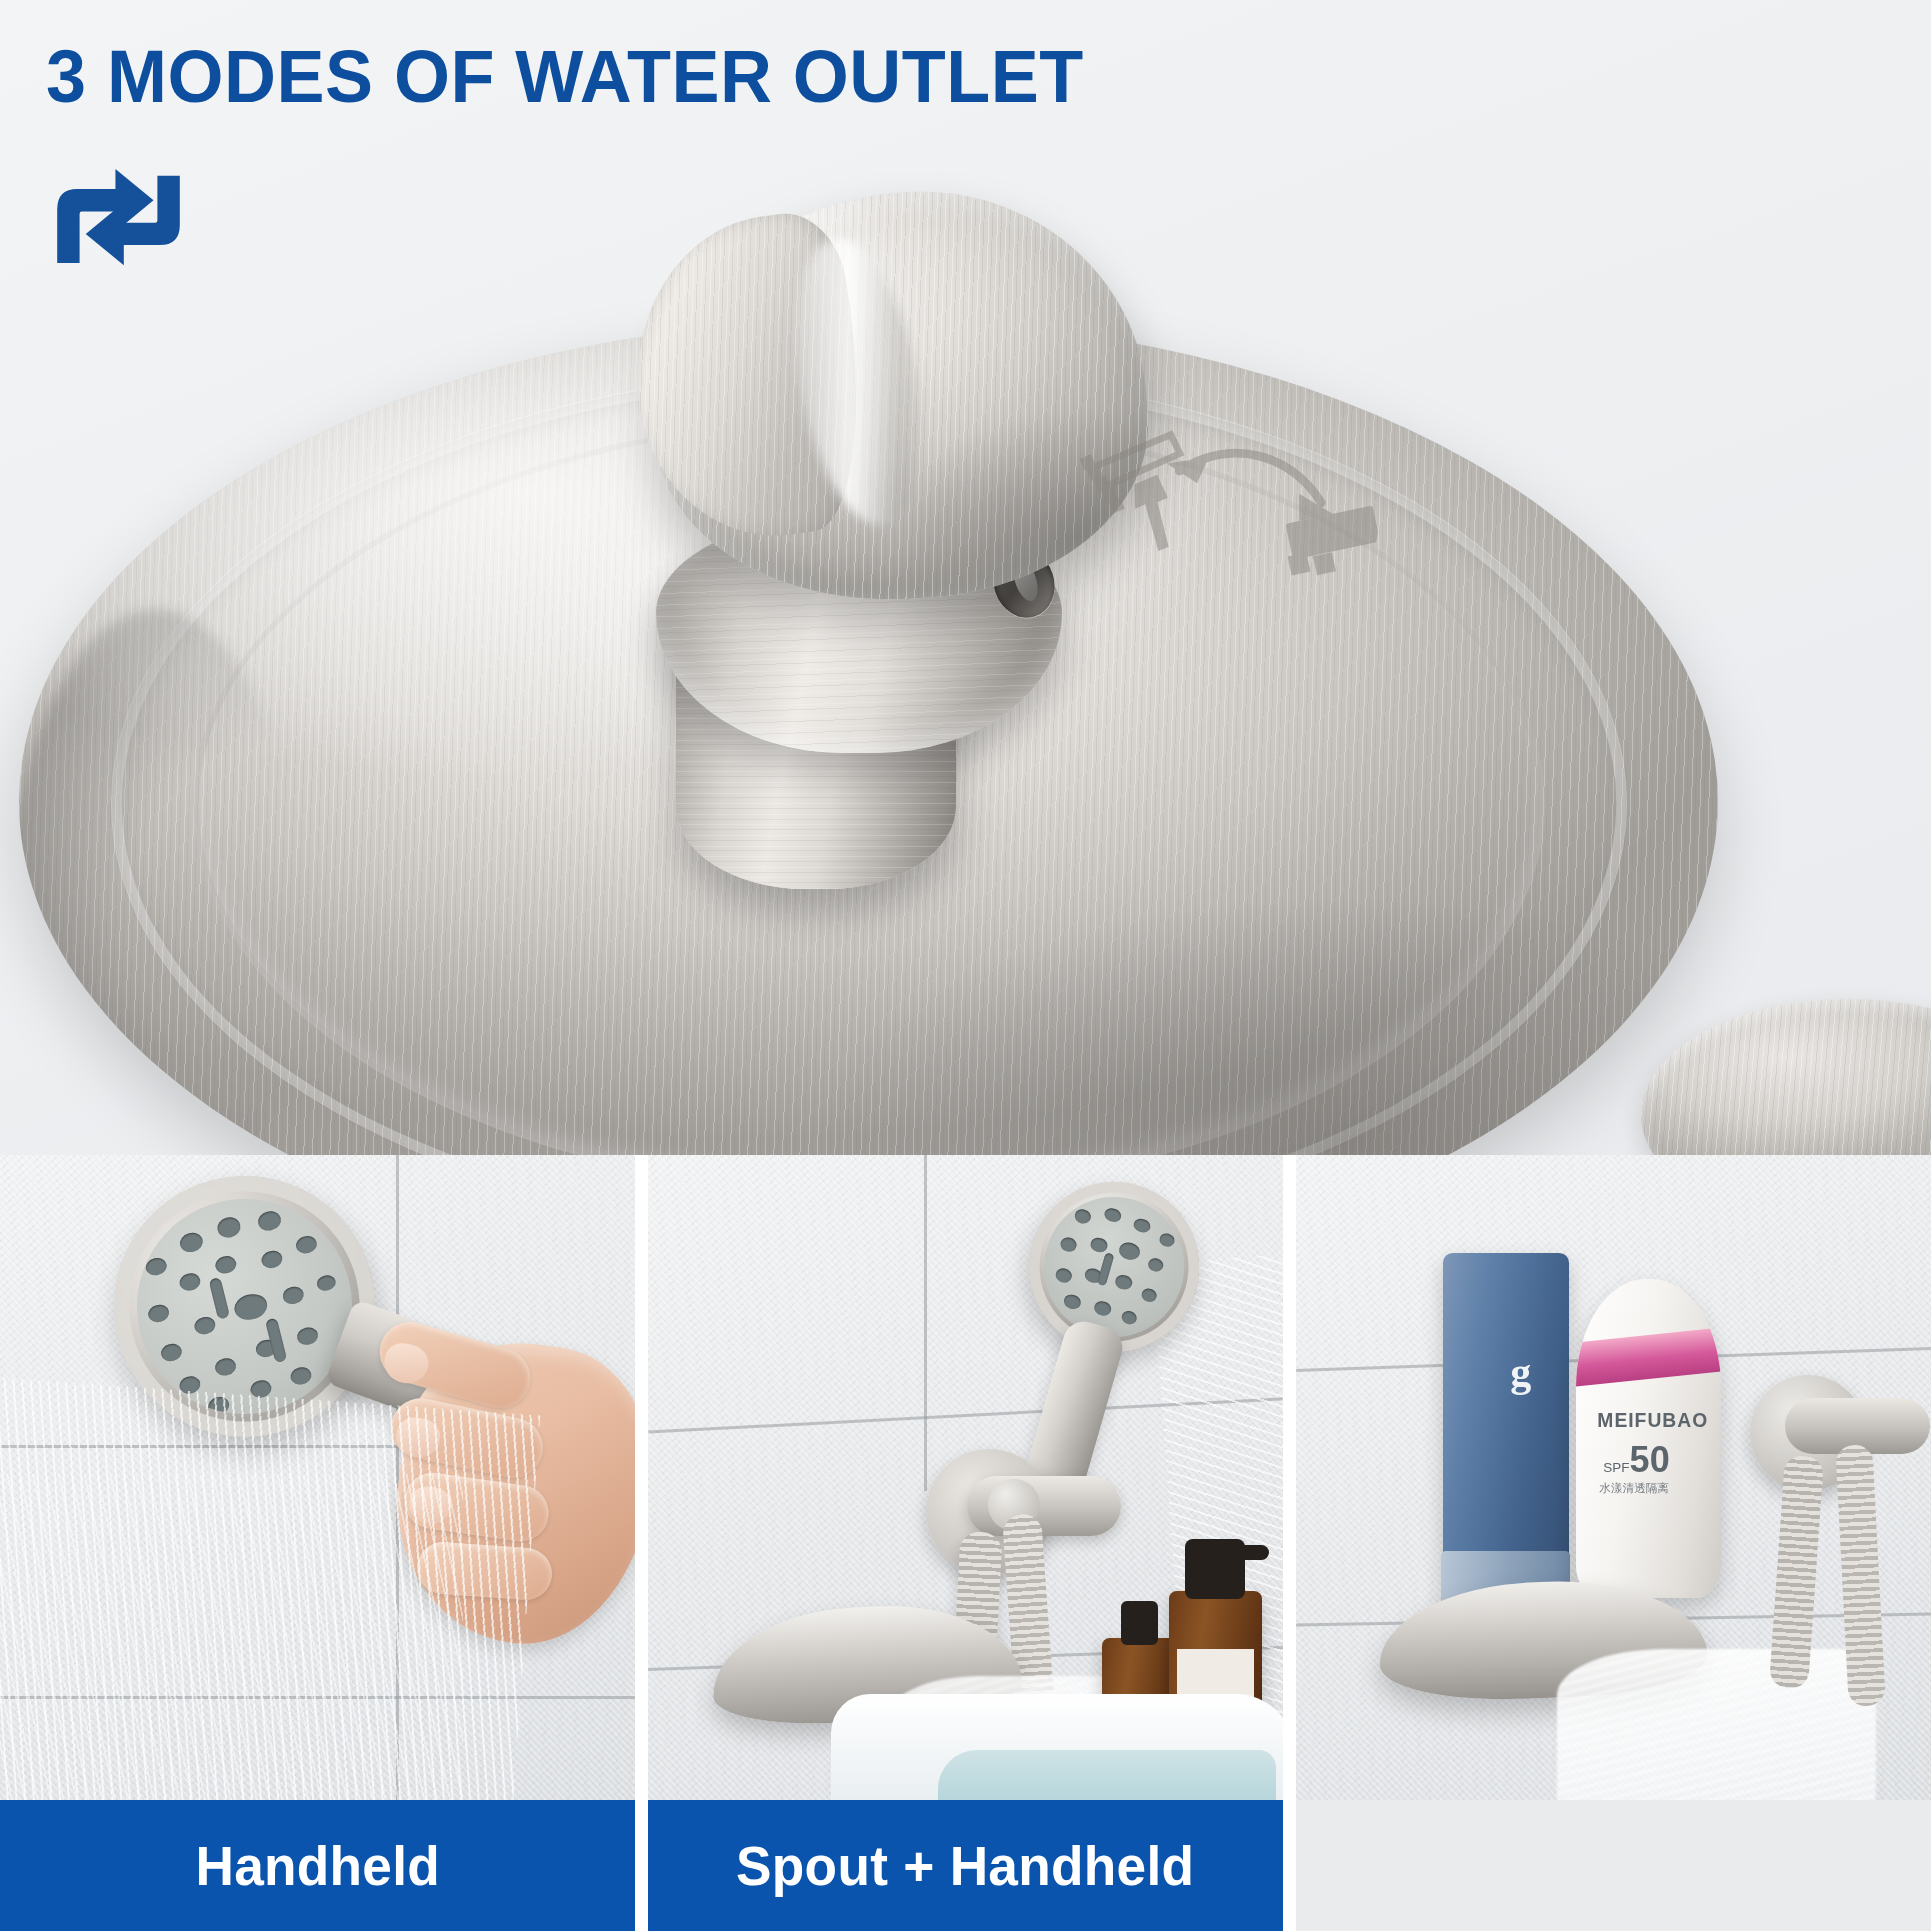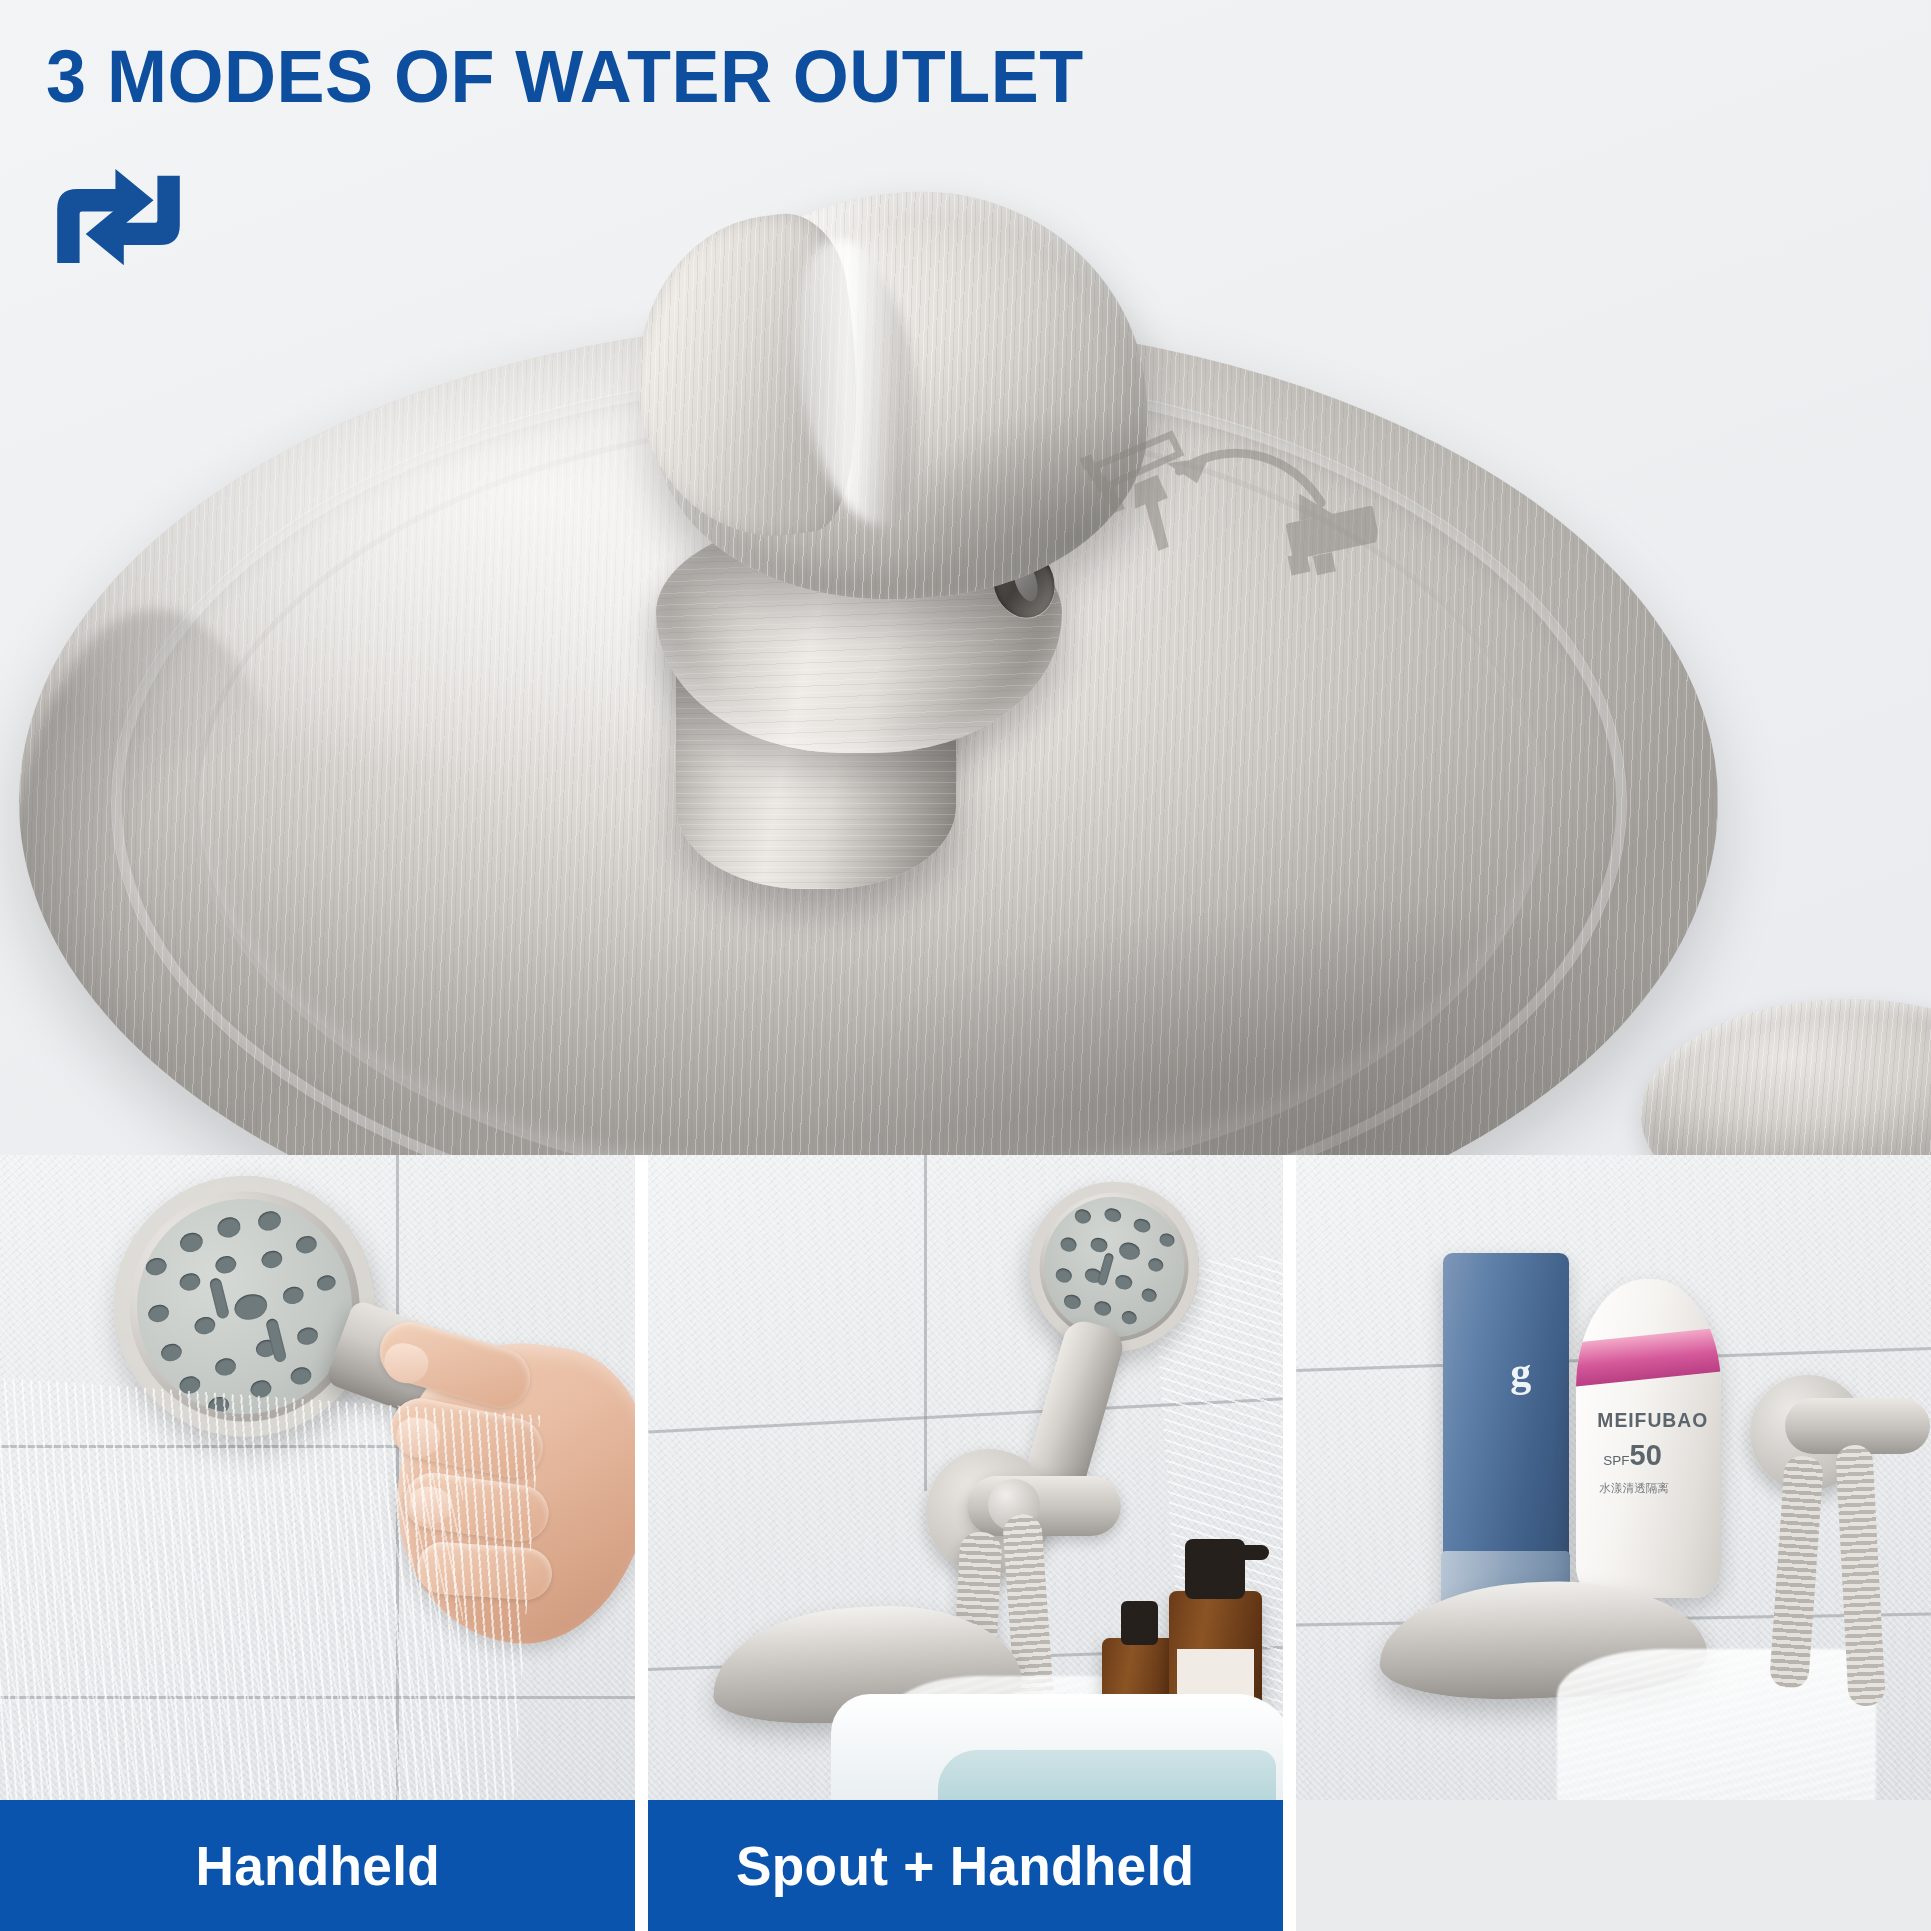--- a/index.html
+++ b/index.html
@@ -405,21 +405,21 @@
     overflow:hidden;
     text-decoration:underline;
   }
   .p3-lotion-band{
     position:absolute; left:0; top:56px; width:100%; height:44px;
     background:linear-gradient(180deg,#f3a9c8,#d4589a 55%,#b83f82);
     transform:skewY(-6deg);
   }
   .p3-lot-t1{ position:absolute; left:21px; top:131px; font-size:19.3px; letter-spacing:1px; color:#5c646c; font-weight:bold; }
   .p3-lot-t2{ position:absolute; left:27px; top:160px; font-size:13.5px; color:#5c646c; }
-  .p3-lot-t2 b{ font-size:29px; }
+  .p3-lot-t2 b{ font-size:36px; }
   .p3-lot-t3{ position:absolute; left:23px; top:201px; font-size:11.6px; color:#767c83; line-height:1.35; }
   .p3-waterfall{
     position:absolute; left:261px; top:494px; width:319px; height:290px;
     background:linear-gradient(172deg, rgba(255,255,255,.88), rgba(236,242,245,.5));
     border-radius:34% 12% 10% 40% / 16% 10% 60% 50%;
     filter:blur(1px);
   }
   .p3-waterfall::after{
     content:""; position:absolute; inset:0; border-radius:inherit;
     background:repeating-linear-gradient(166deg, rgba(255,255,255,.5) 0 2.9px, rgba(255,255,255,0) 2.9px 8.7px);

